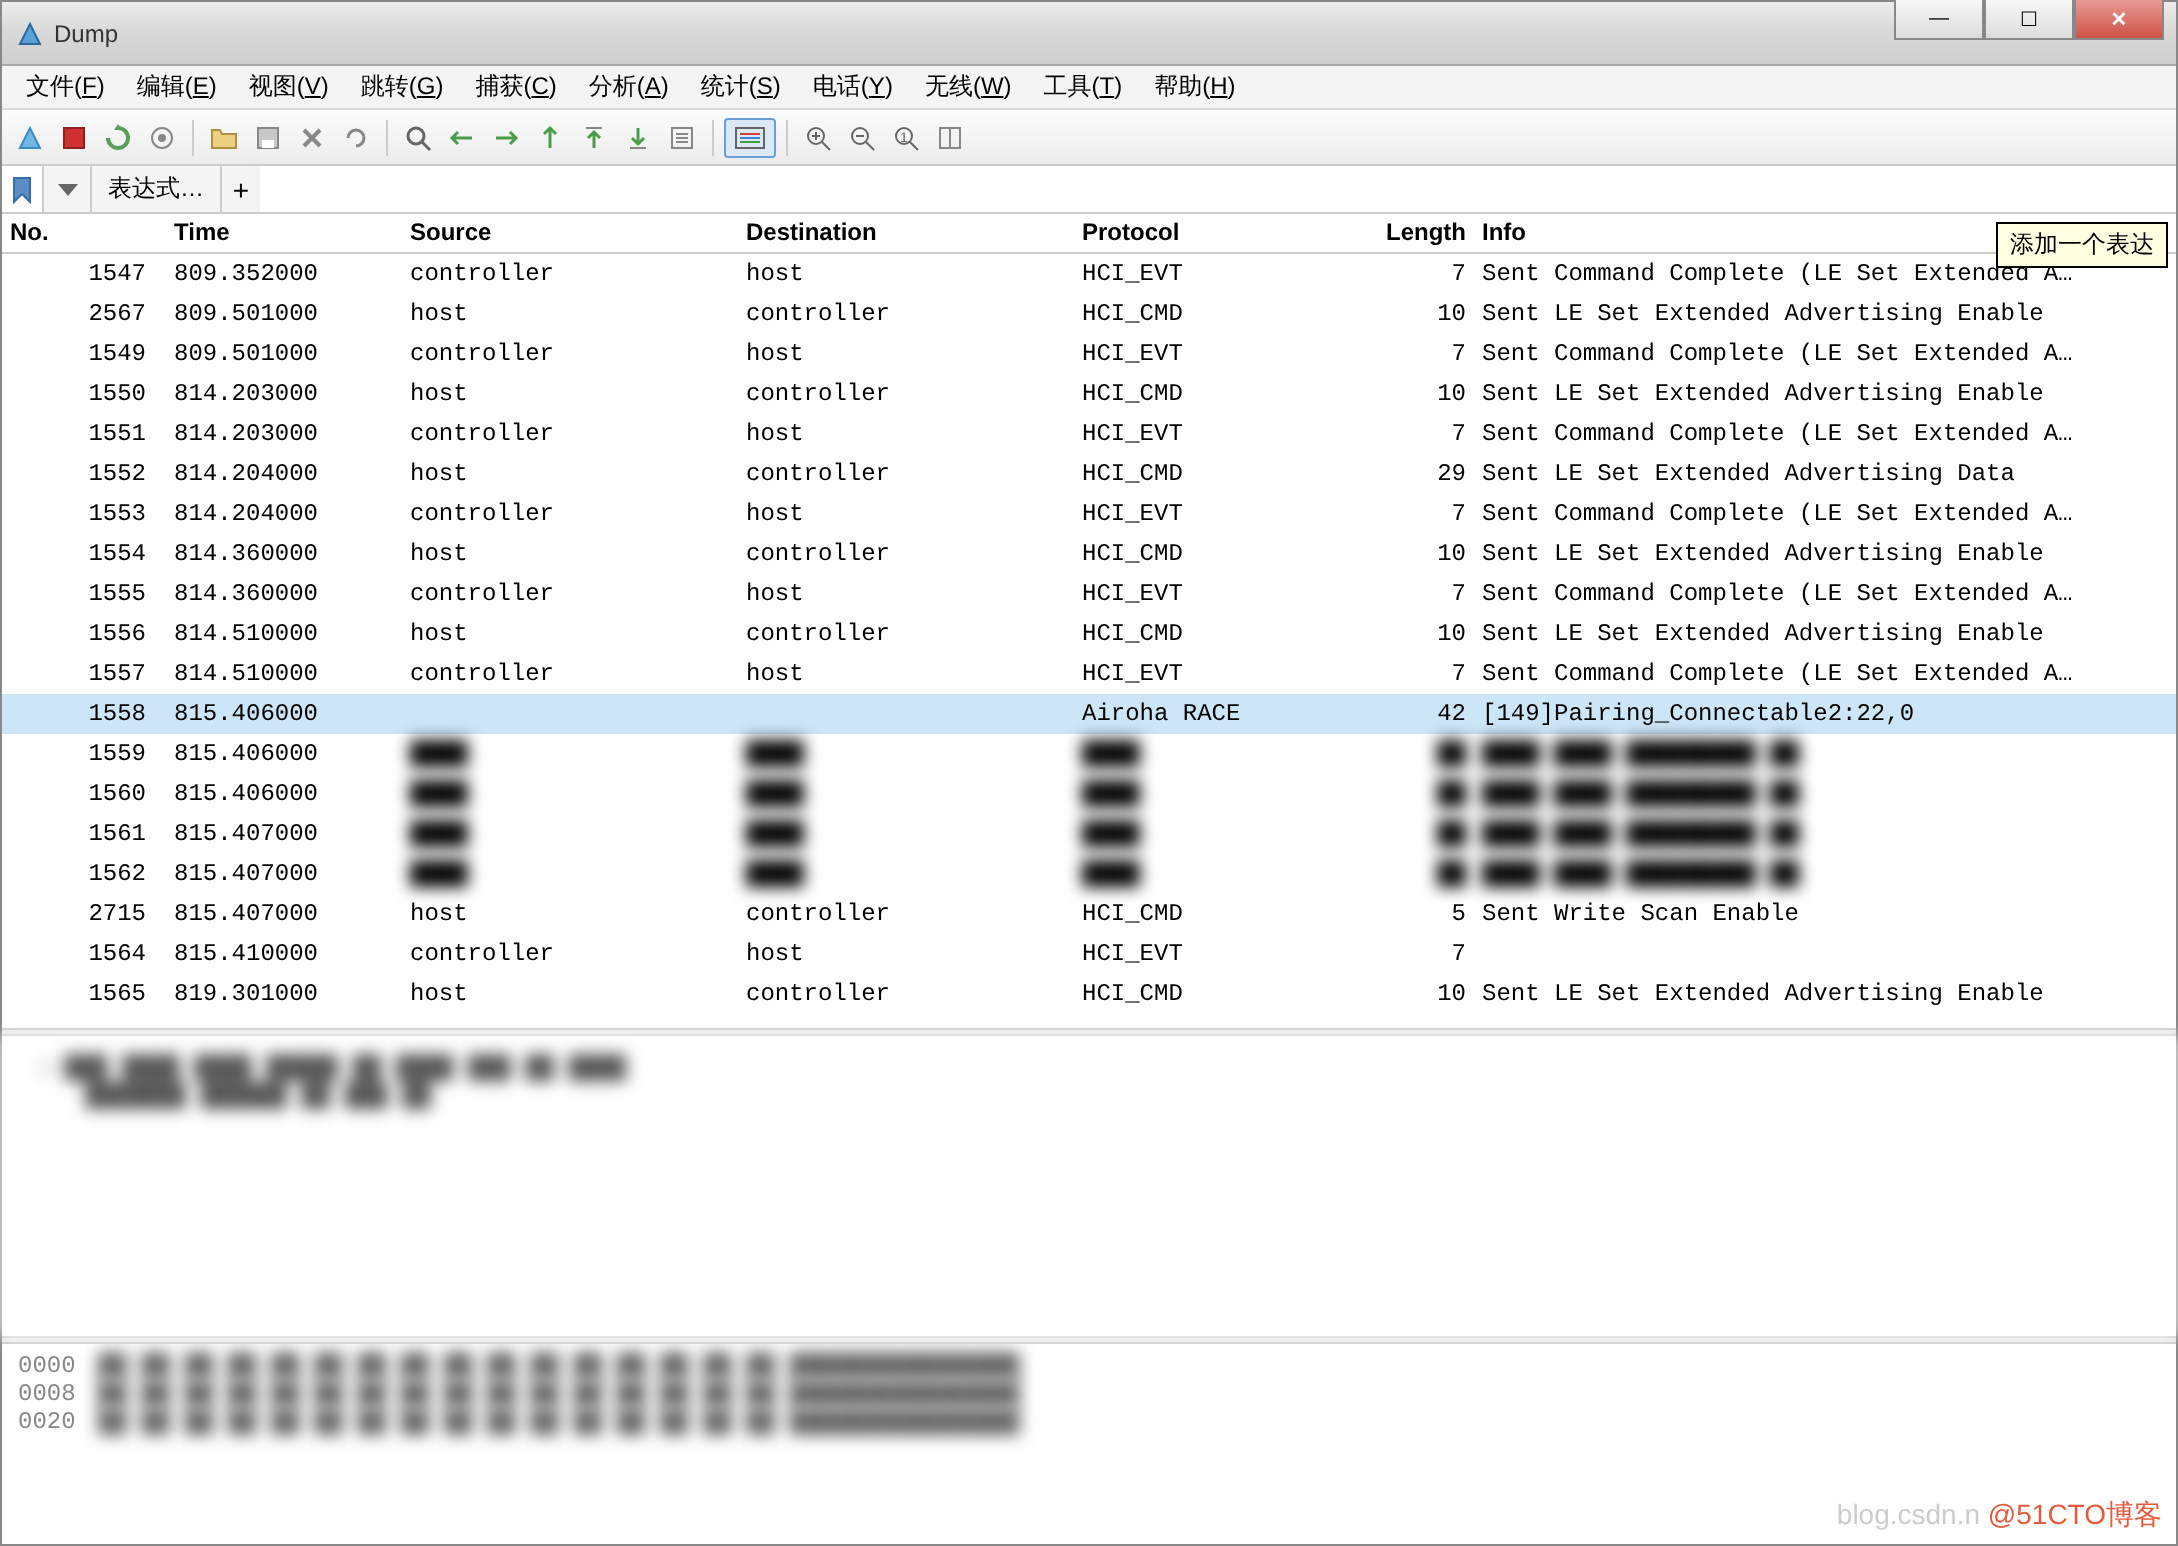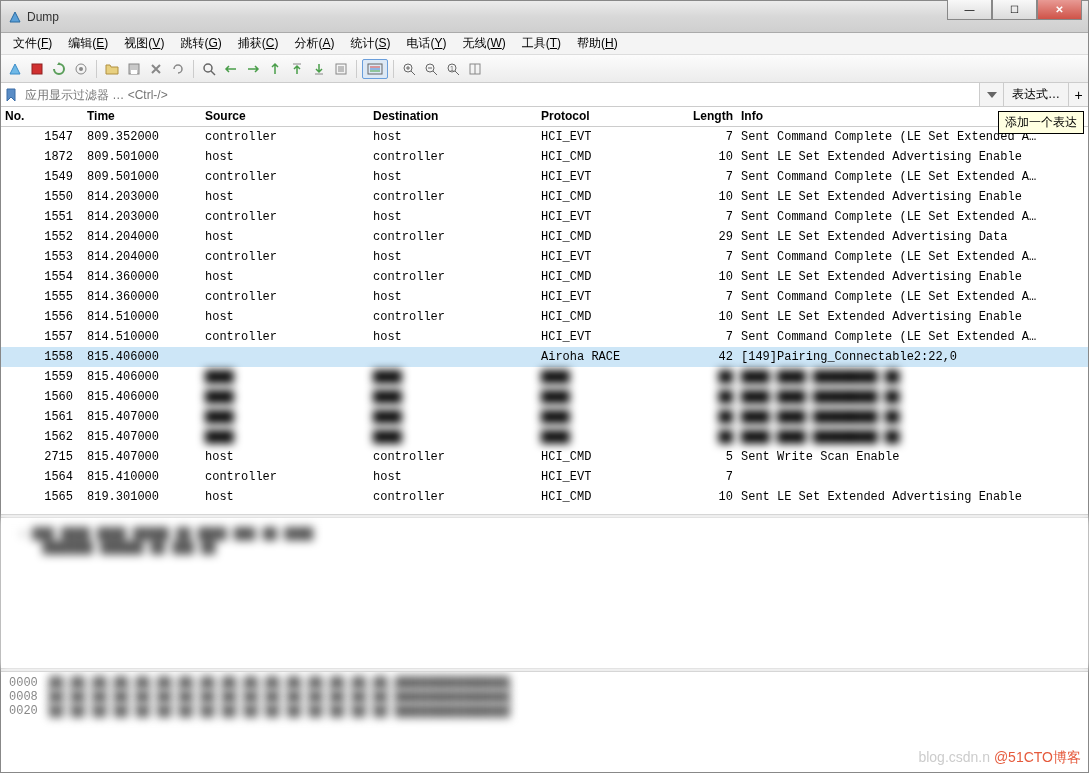--- a/index.html
+++ b/index.html
@@ -222,21 +222,20 @@
         </svg>
       </span>
   </div>
 
   <div class="filterbar">
     <span class="bookmark-icon">
       <svg width="12" height="14">
           <path d="M2 1 L10 1 L10 13 L6 9 L2 13 Z" fill="#5a8dc6" stroke="#3a6da6"></path>
         </svg>
     </span>
-    <input class="filter-input" placeholder="应用显示过滤器 … &lt;Ctrl-/&gt;" style="">
     <span class="filter-dropdown">
       <svg width="10" height="6">
           <path d="M0 0 L10 0 L5 6 Z" fill="#666"></path>
         </svg>
     </span>
     <span class="expr-btn">表达式…</span>
     <span class="plus-btn">+</span>
   </div>
 
   <div class="packet-list">
@@ -254,21 +253,21 @@
         <div class="row">
           <div class="cell c-no">1547</div>
           <div class="cell c-time">809.352000</div>
           <div class="cell c-src" style="">controller</div>
           <div class="cell c-dst" style="">host</div>
           <div class="cell c-proto" style="">HCI_EVT</div>
           <div class="cell c-len" style="">7</div>
           <div class="cell c-info" style="">Sent Command Complete (LE Set Extended A…</div>
         </div>
         <div class="row">
-          <div class="cell c-no">1872</div>
+          <div class="cell c-no">2567</div>
           <div class="cell c-time">809.501000</div>
           <div class="cell c-src" style="">host</div>
           <div class="cell c-dst" style="">controller</div>
           <div class="cell c-proto" style="">HCI_CMD</div>
           <div class="cell c-len" style="">10</div>
           <div class="cell c-info" style="">Sent LE Set Extended Advertising Enable</div>
         </div>
         <div class="row">
           <div class="cell c-no">1549</div>
           <div class="cell c-time">809.501000</div>

